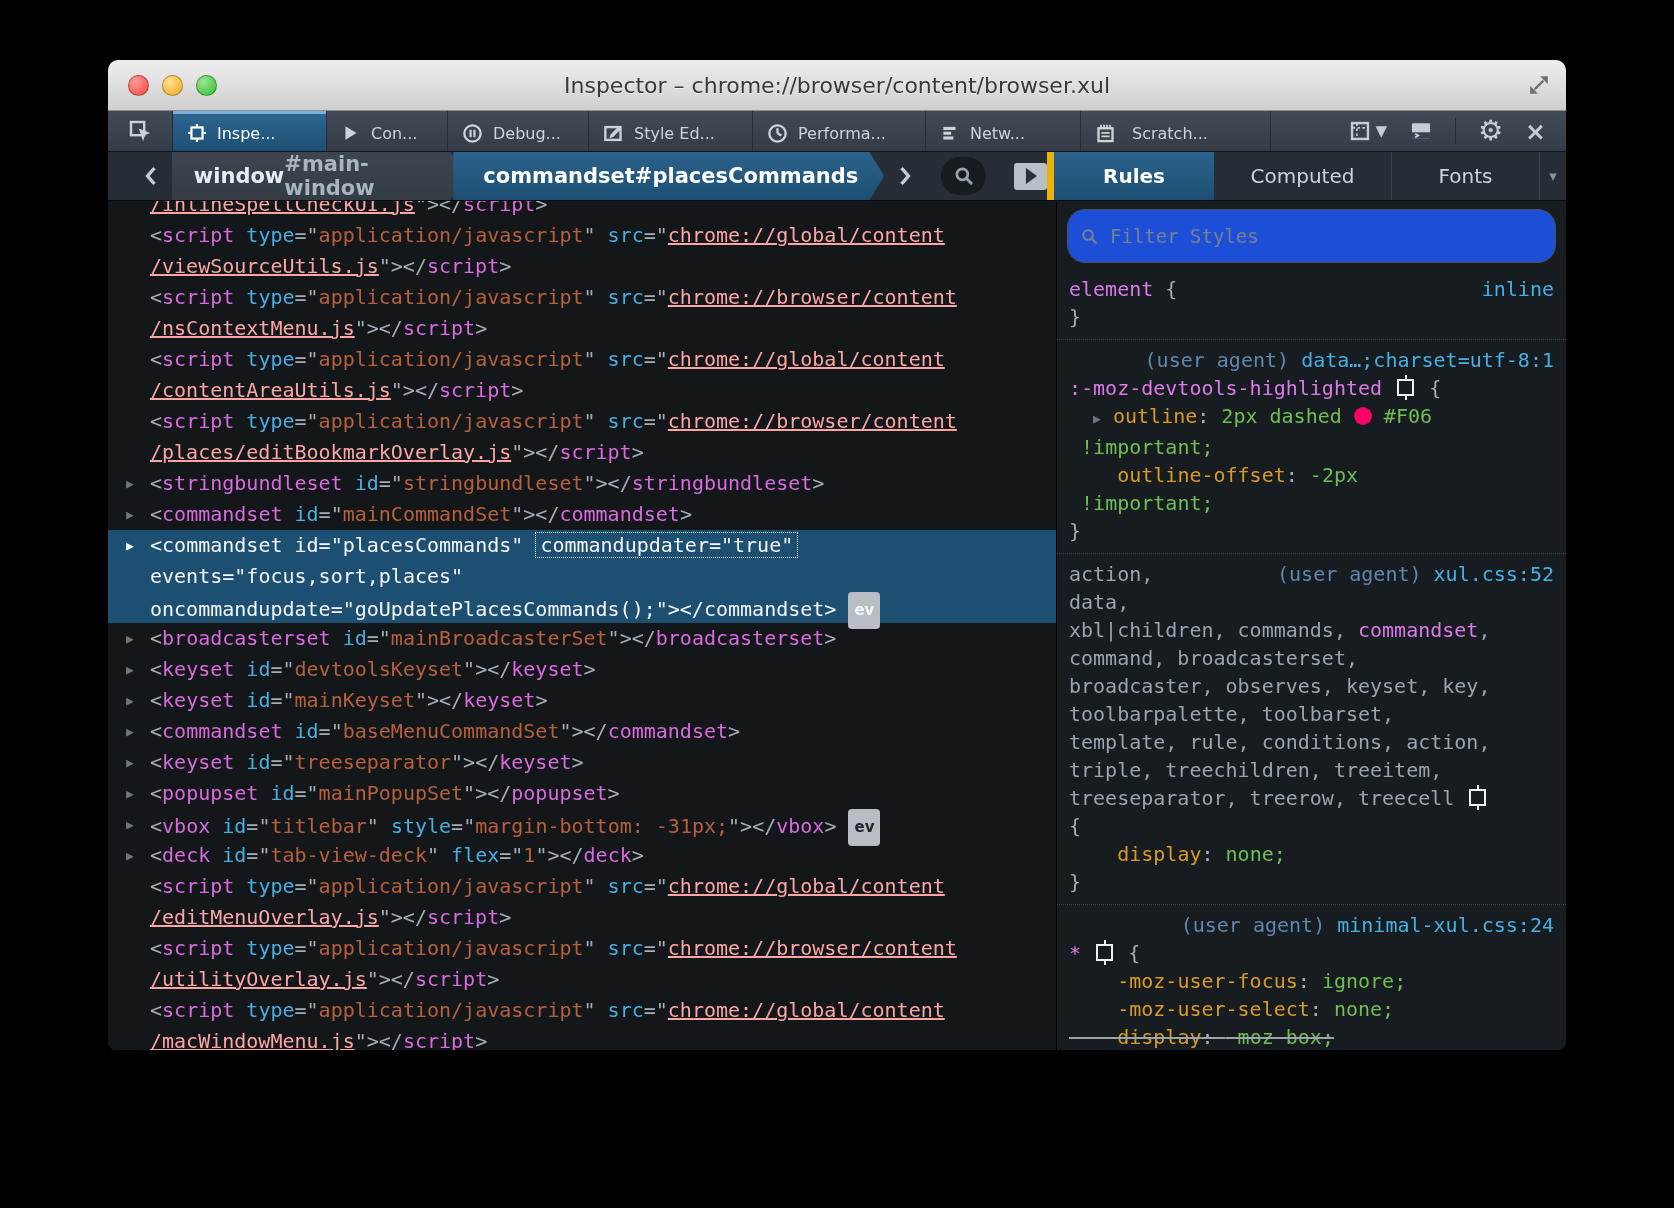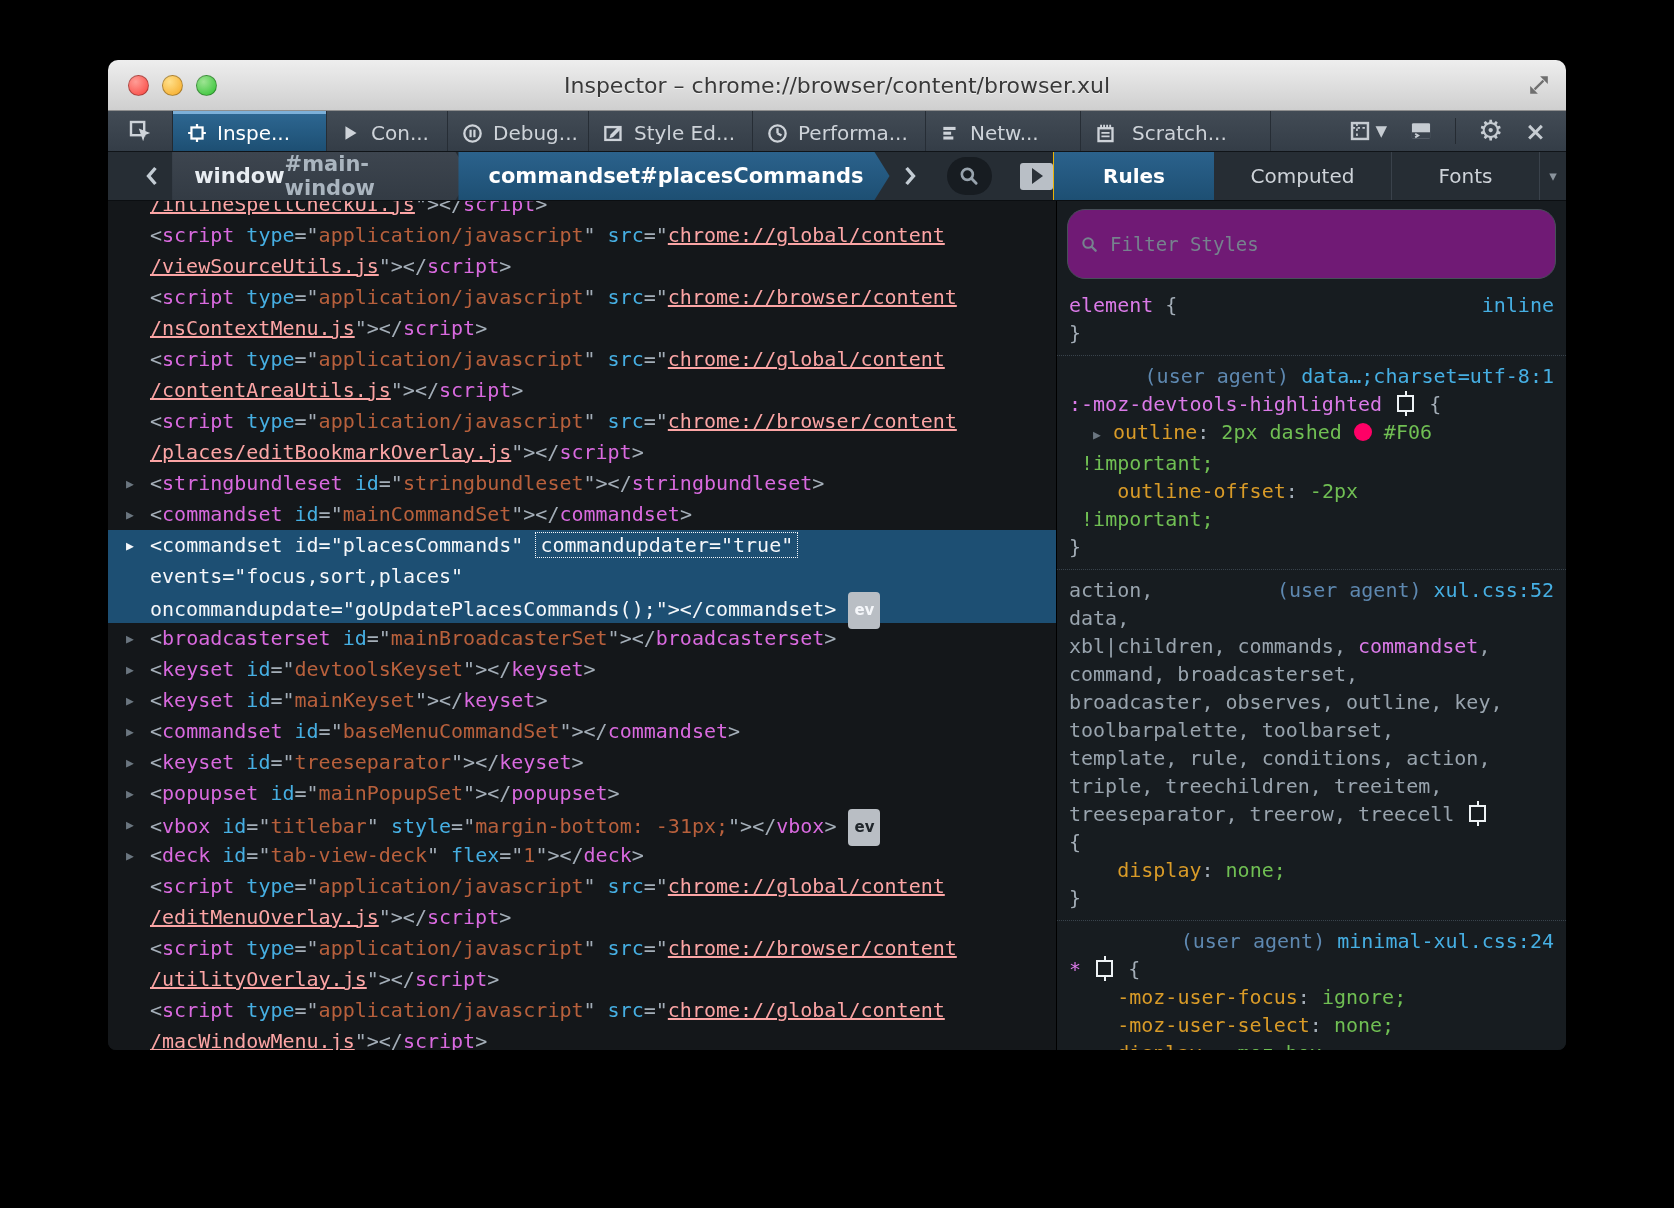--- a/index.html
+++ b/index.html
@@ -20,34 +20,34 @@
   .title-text{flex:1;text-align:center;font-size:22px;color:#393939;font-weight:500;
               text-shadow:0 1px 0 rgba(255,255,255,.6);}
   .resize-glyph{position:absolute;right:16px;top:14px;width:22px;height:22px;}
 
   
   .tabbar{height:40px;background:linear-gradient(#424b55,#343d47);display:flex;align-items:stretch;
           border-bottom:1px solid #101418;}
   .pick-btn{width:64px;display:flex;align-items:center;justify-content:center;
             border-right:1px solid #232a31;}
   .tool-tab{display:flex;align-items:center;gap:10px;padding:4px 0 0 14px;box-sizing:border-box;
-            color:#ced3d9;font-size:20px;border-right:1px solid #262d35;white-space:nowrap;overflow:hidden;}
+            color:#ced3d9;font-size:16px;border-right:1px solid #262d35;white-space:nowrap;overflow:hidden;}
   .tool-tab.selected{background:linear-gradient(#2e6893,#1d4f73);color:#fff;
             box-shadow:inset 0 3px 0 #7cb0d9;}
   .tab-icon{flex:0 0 auto;display:inline-flex;}
   .tabbar-right{flex:1;display:flex;align-items:center;justify-content:flex-end;gap:22px;padding-right:20px;}
   .icon-btn{display:flex;align-items:center;justify-content:center;color:#c6ccd2;}
   .caret{font-size:15px;color:#c6ccd2;margin-left:4px;}
   .right-divider{width:1px;height:26px;background:#252b32;}
   .gear-glyph{font-size:28px;line-height:28px;color:#c6ccd2;font-family:"DejaVu Sans",sans-serif;}
   .close-glyph{font-size:25px;line-height:25px;color:#c6ccd2;font-weight:bold;}
 
   
   .toolbar2{height:48px;background:#262d34;display:flex;align-items:stretch;border-bottom:1px solid #0b0e11;}
-  .crumb-zone{width:949px;box-sizing:border-box;display:flex;align-items:center;border-right:1px solid #eab308;padding-left:23px;}
+  .crumb-zone{width:949px;box-sizing:border-box;display:flex;align-items:center;border-right:7px solid #eab308;padding-left:23px;}
   .nav-chevron{width:42px;display:flex;align-items:center;justify-content:center;}
   .crumbs{display:flex;align-items:stretch;height:100%;}
   .crumb{display:flex;align-items:center;padding:0 26px 0 22px;font-size:21px;color:#c3ccd4;
          clip-path:polygon(0 0,calc(100% - 15px) 0,100% 50%,calc(100% - 15px) 100%,0 100%);
          background:linear-gradient(#3d454f,#333b44);}
   .crumb + .crumb{margin-left:-12px;padding-left:30px;}
   .crumb .crumb-tag{font-weight:bold;color:#e8edf2;}
   .crumb .crumb-id{color:#aab5bf;font-weight:bold;}
   .crumb.selected{background:linear-gradient(#2b628c,#1d4f73);}
   .crumb.selected .crumb-tag,.crumb.selected .crumb-id{color:#ffffff;font-weight:bold;}
@@ -75,22 +75,22 @@
   .m-row.selected .m-exp{color:#e8edf2;}
   .sg-tag{color:#d96adf;} .sg-attr{color:#46afe3;} .sg-val{color:#b8603c;}
   .sg-link{color:#fca5a5;text-decoration:underline;} .sg-punc{color:#a4aeb8;} .sg-none{color:#b6babf;}
   .sg-boxed{border:1px dotted #f5f7fa;padding:0 4px;}
   .ev-badge{display:inline-block;margin-left:12px;background:#b9bec4;color:#20262b;border-radius:4px;
             font-family:"DejaVu Sans",sans-serif;font-size:15px;font-weight:bold;line-height:21px;
             padding:8px 6px;vertical-align:middle;}
 
   .rules-pane{flex:1;background:#171c20;overflow:hidden;font-family:"DejaVu Sans Mono",monospace;font-size:20px;}
   .filter-wrap{padding:8px 10px 6px 10px;}
-  .filter-box{height:36px;border-radius:18px;background:#701a75;border:1px solid #474f58;
-              display:flex;align-items:center;padding:16px 12px;}
+  .filter-box{height:36px;border-radius:18px;background:#1d4ed8;border:1px solid #474f58;
+              display:flex;align-items:center;padding:8px 12px;}
   .filter-box input{flex:1;background:transparent;border:none;outline:none;color:#aeb6bd;
               font-family:"DejaVu Sans Mono",monospace;font-size:19px;}
   .filter-box input::placeholder{color:#76828e;}
   .rule-block{padding:6px 12px 8px 12px;border-bottom:1px dotted #39434c;}
   .rule-row{display:flex;line-height:28px;min-height:28px;}
   .code-left{white-space:pre;}
   .code-right{margin-left:auto;white-space:pre;}
   .sg-pink{color:#db7ae8;} .sg-gray{color:#99a4ae;} .sg-bluegray{color:#5e88b0;}
   .sg-bluelink{color:#46afe3;} .sg-prop{color:#d99b28;} .sg-gval{color:#70bf53;}
   .sg-exp{color:#6b7680;font-size:13px;}
@@ -351,21 +351,21 @@
               <div class="rule-row">
                 <span class="code-left"><span class="sg-gray">data,</span></span>
               </div>
               <div class="rule-row">
                 <span class="code-left"><span class="sg-gray">xbl|children, commands, </span><span class="sg-pink">commandset</span><span class="sg-gray">,</span></span>
               </div>
               <div class="rule-row">
                 <span class="code-left"><span class="sg-gray">command, broadcasterset,</span></span>
               </div>
               <div class="rule-row">
-                <span class="code-left"><span class="sg-gray">broadcaster, observes, outline, key,</span></span>
+                <span class="code-left"><span class="sg-gray">broadcaster, observes, keyset, key,</span></span>
               </div>
               <div class="rule-row">
                 <span class="code-left"><span class="sg-gray">toolbarpalette, toolbarset,</span></span>
               </div>
               <div class="rule-row">
                 <span class="code-left"><span class="sg-gray">template, rule, conditions, action,</span></span>
               </div>
               <div class="rule-row">
                 <span class="code-left"><span class="sg-gray">triple, treechildren, treeitem,</span></span>
               </div>

